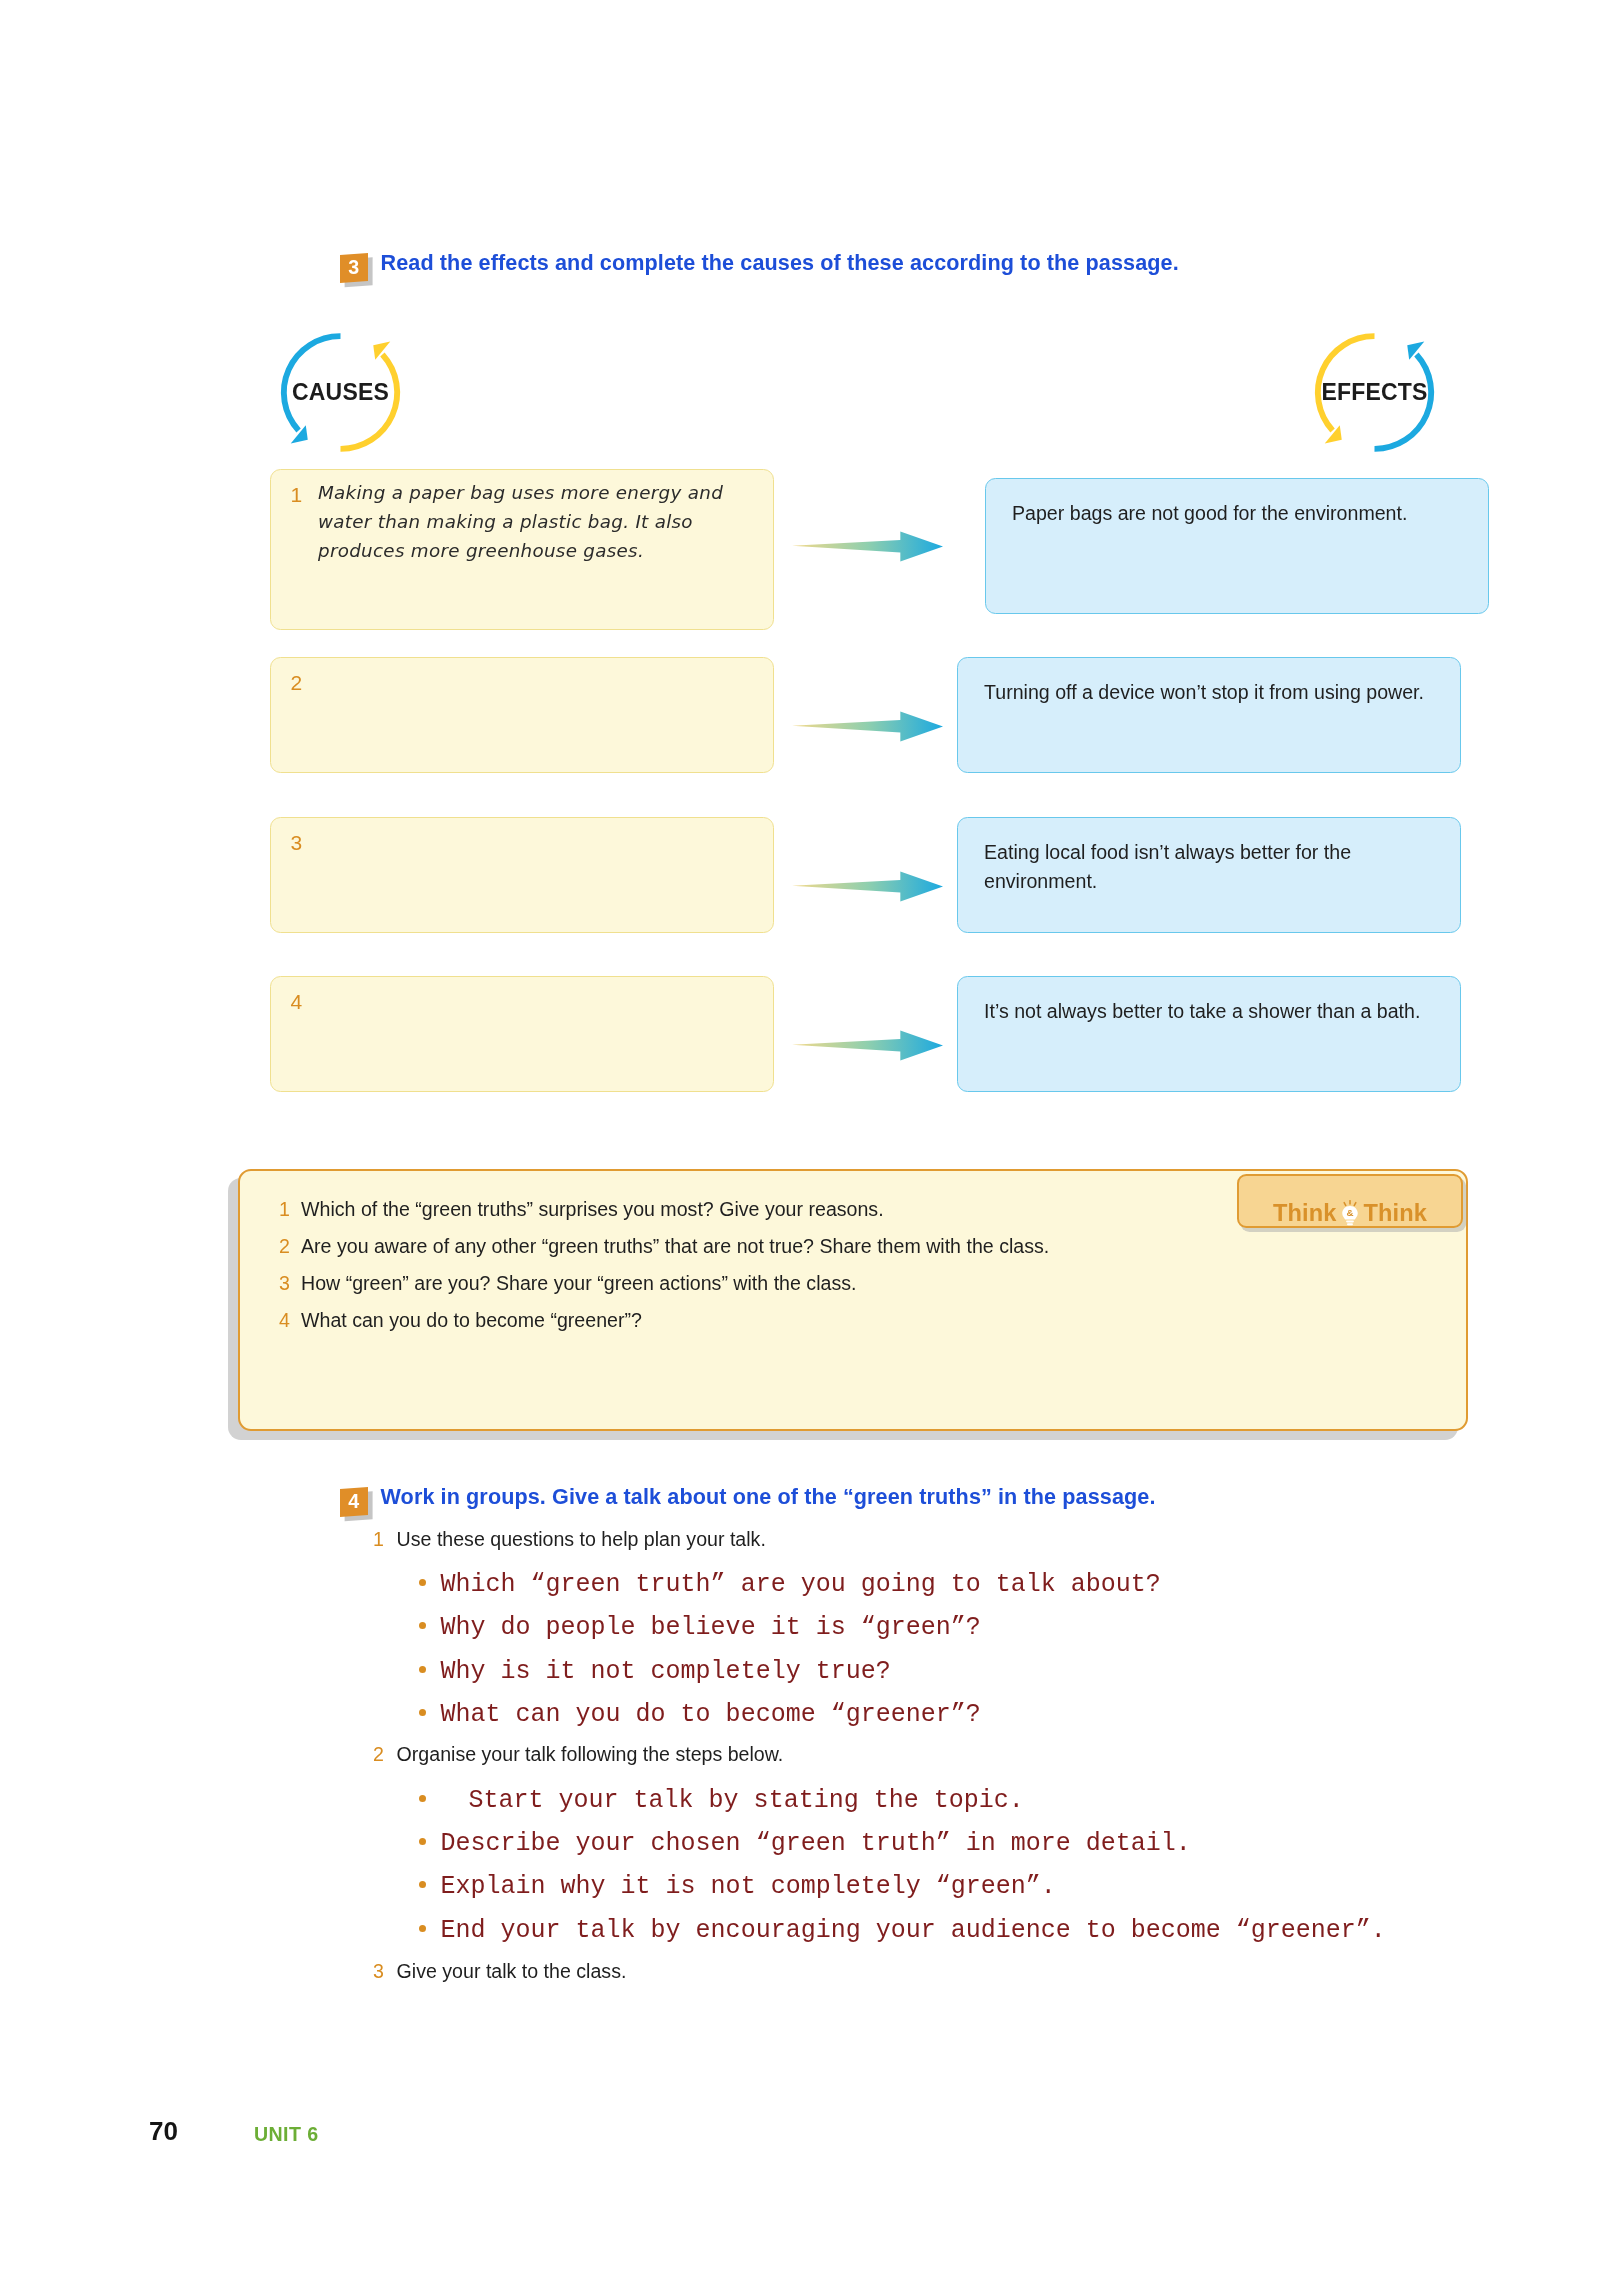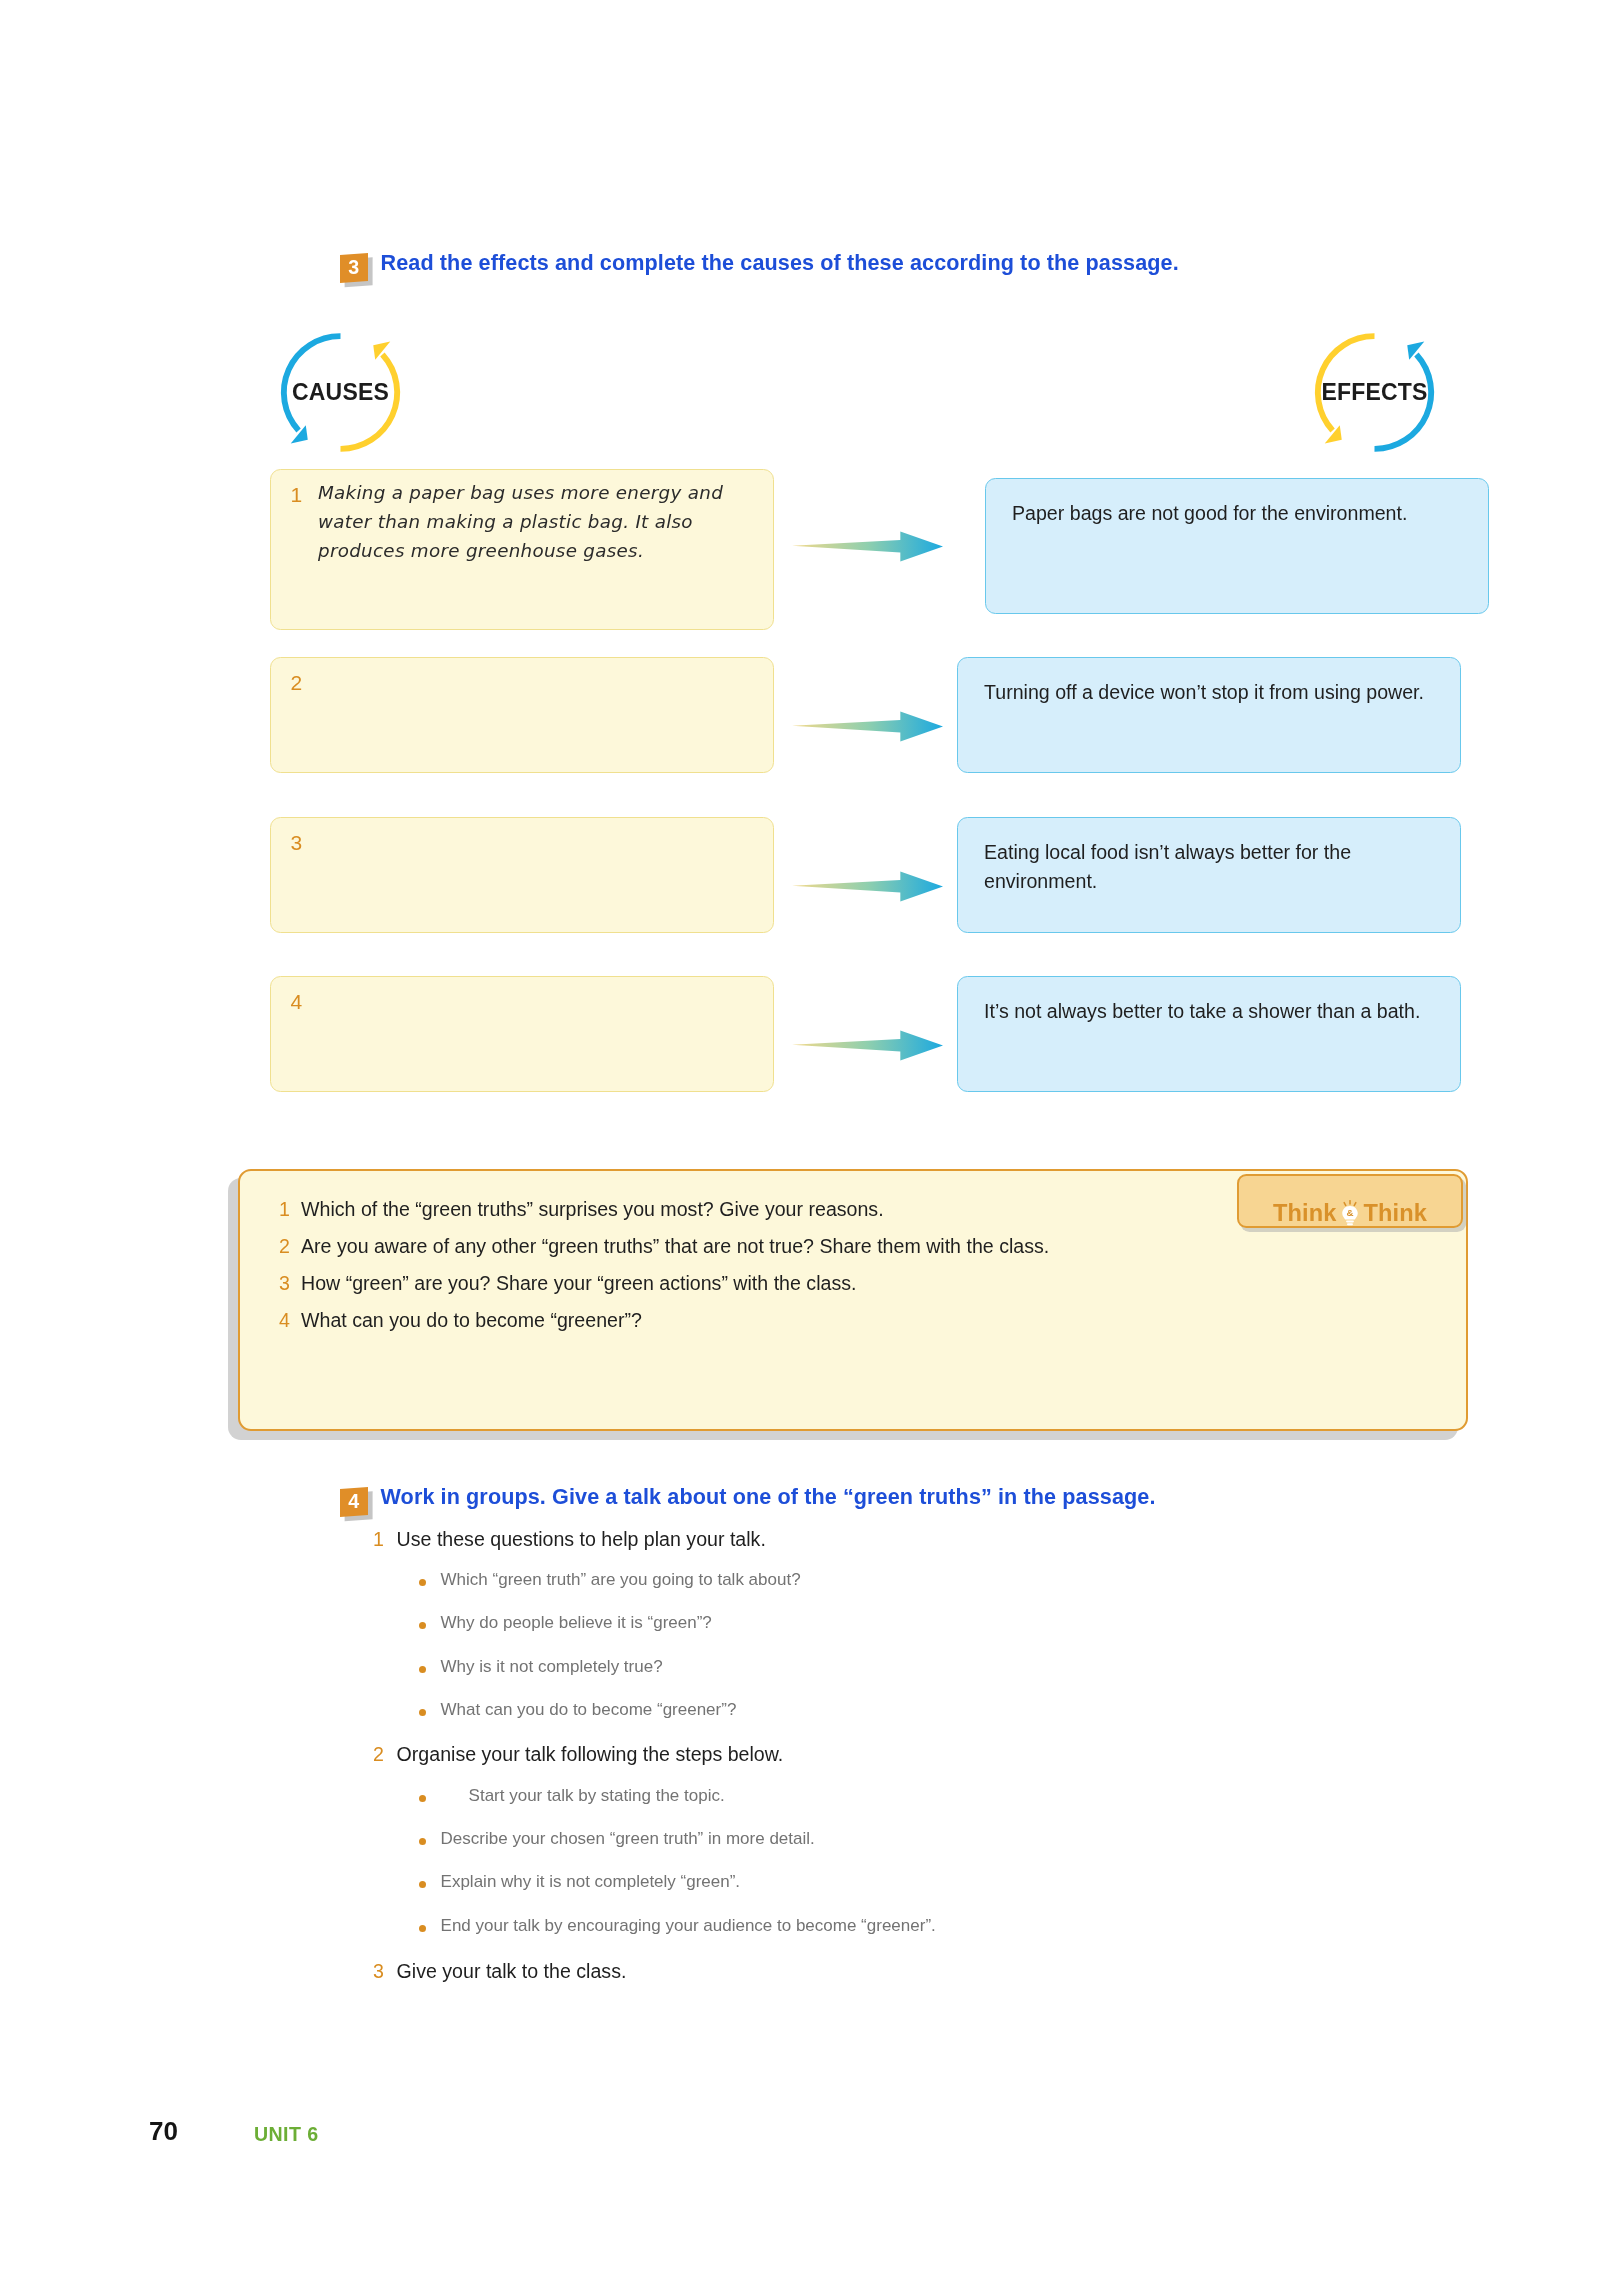--- a/index.html
+++ b/index.html
@@ -74,21 +74,21 @@
   .bulb{width:22px;height:26px;margin:0 2.6px;position:relative;display:inline-block;}
 
   
   .l1{position:absolute;display:flex;align-items:flex-start;}
   .l1-n{color:#d98d21;font-size:19.6px;width:23.6px;flex:0 0 23.6px;line-height:1.3;}
   .l1-t{font-size:19.6px;line-height:1.3;color:#1f1f1f;}
   .bullet-row{position:absolute;display:flex;align-items:flex-start;}
   .dot{
     width:7.2px;height:7.2px;border-radius:50%;background:#d98d21;flex:0 0 7.2px;margin-top:9.8px;margin-right:14.4px;
   }
-  .bullet-t{font-size:17px;line-height:1.3;color:#737373;}
+  .bullet-t{font-size:25px;line-height:1.3;color:#7f1d1d;font-family:Liberation Mono, monospace;}
 
   
   .pg-num{position:absolute;font-size:26px;font-weight:bold;color:#141414;}
   .unit{position:absolute;font-size:19.6px;font-weight:bold;color:#6cae36;letter-spacing:0.4px;}
 </style>
 </head>
 <body>
 
 <div class="page">
 

